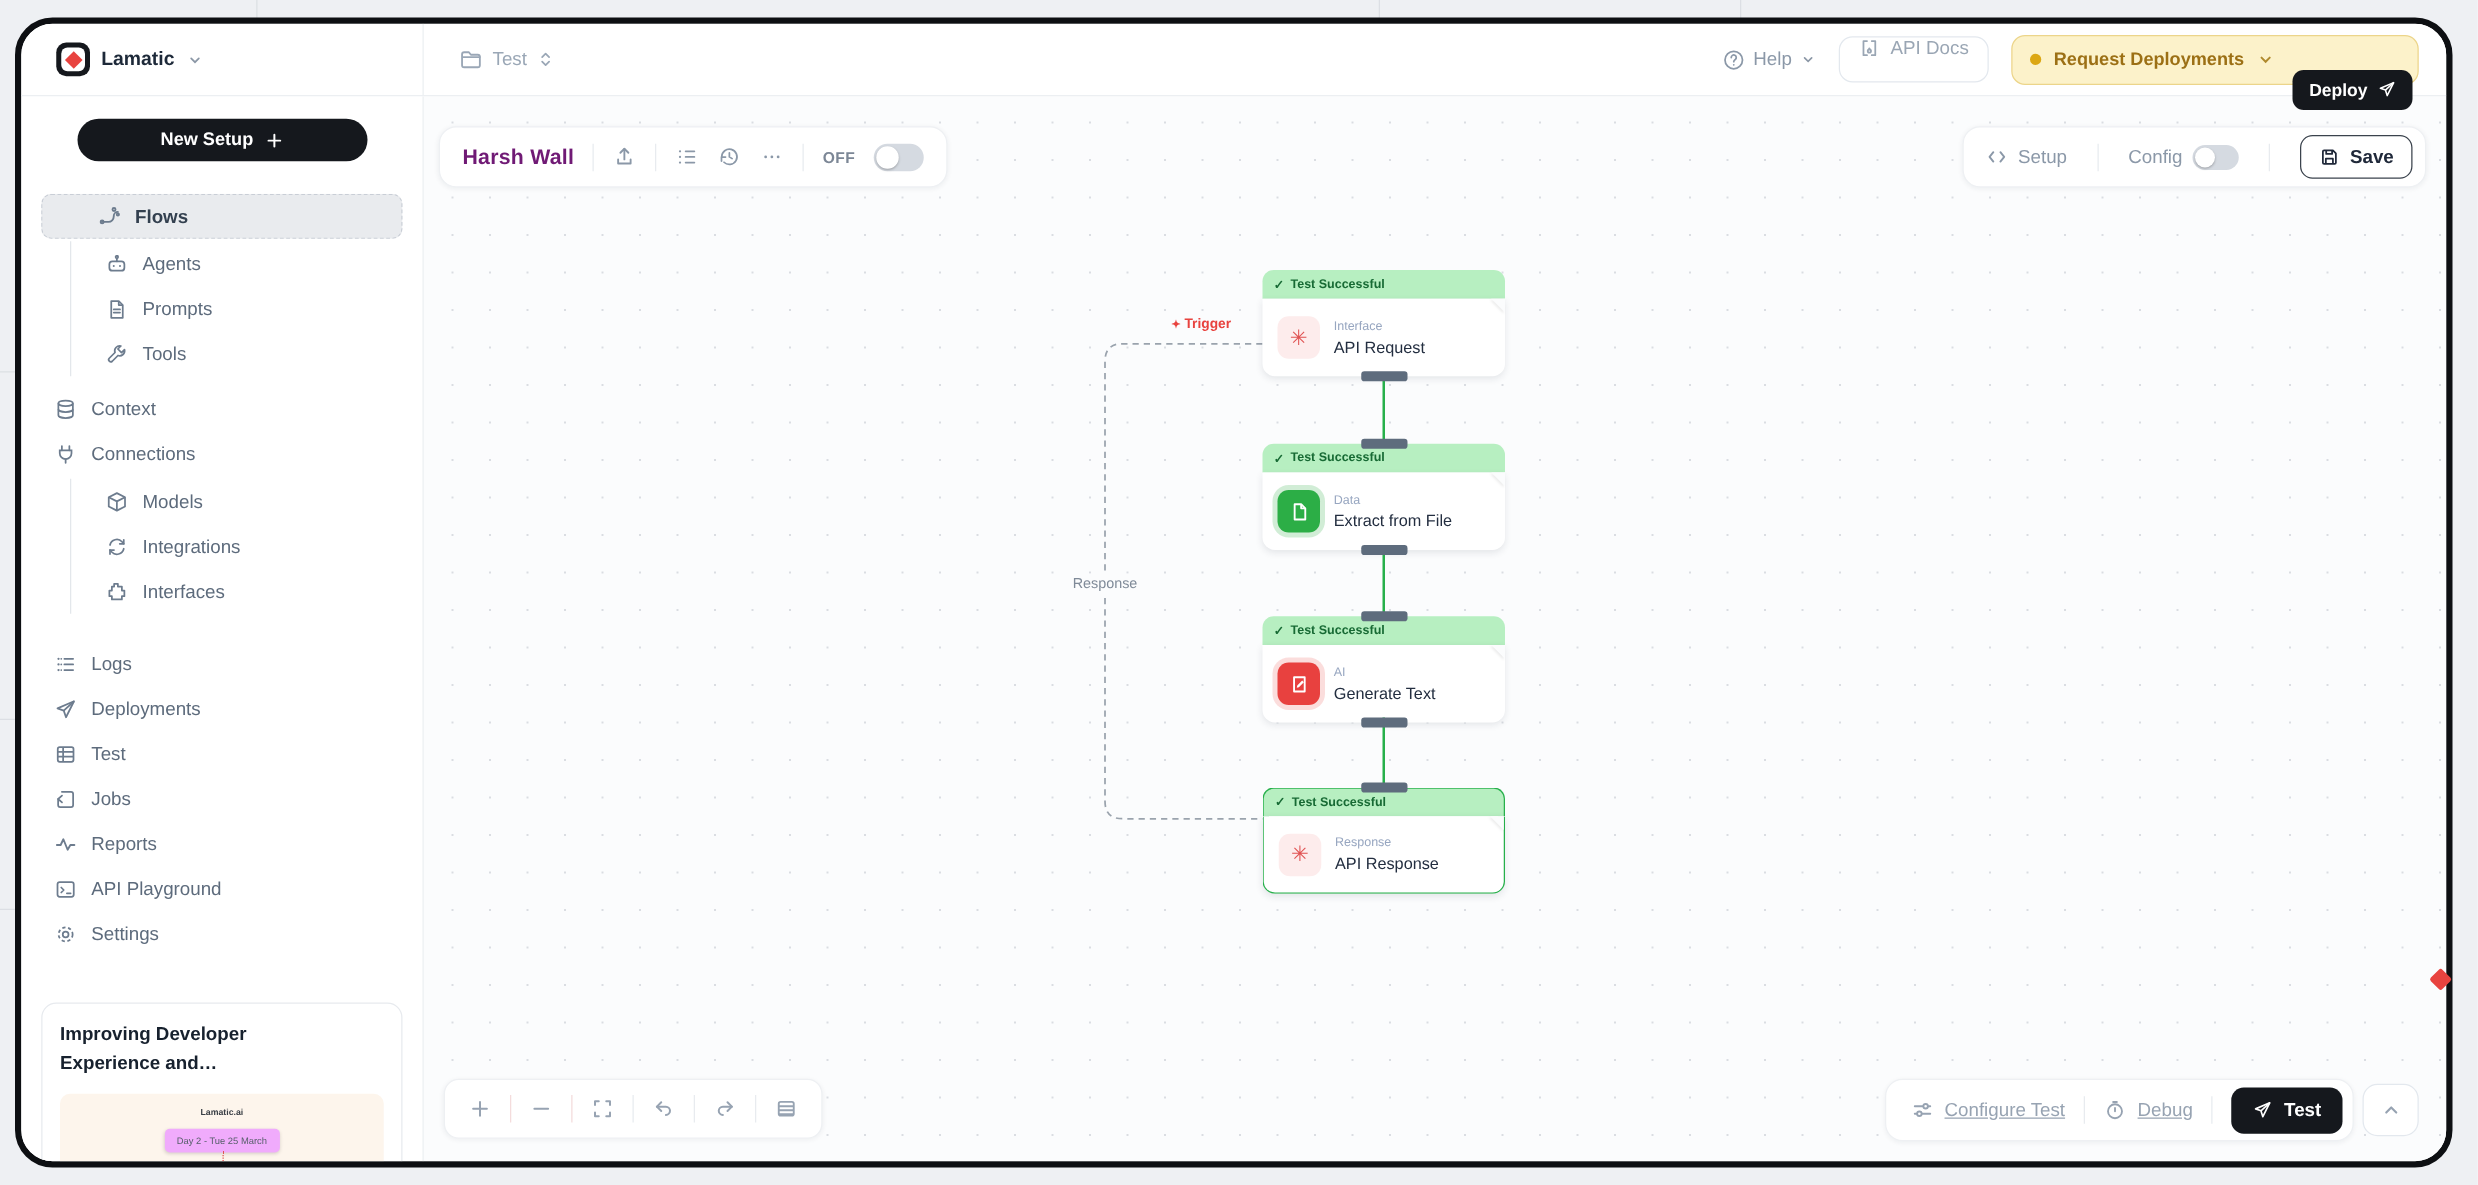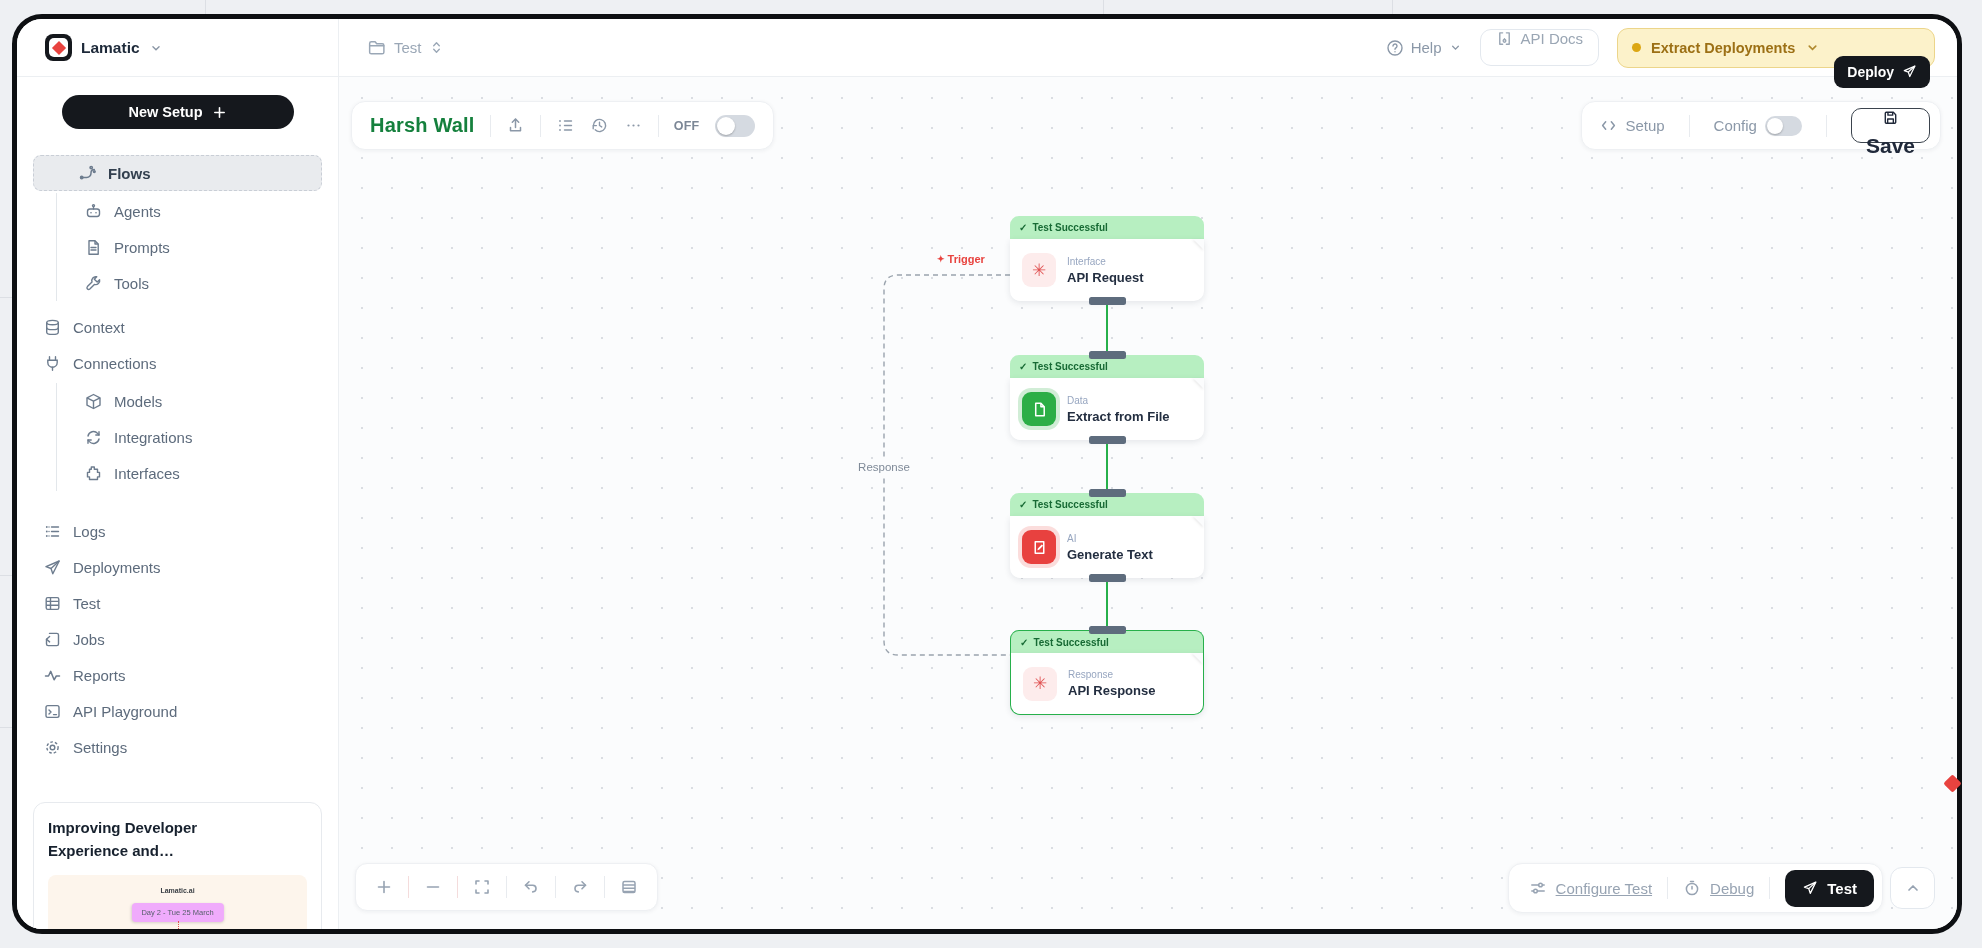--- a/index.html
+++ b/index.html
@@ -57,34 +57,34 @@
                 box-shadow:0 1px 3px rgba(0,0,0,.15); font-size:7.5px; color:#555e69; padding:5px 10px; white-space:nowrap; }
   .promo-redline { position:absolute; top:46px; left:50%; width:1px; height:22px; border-left:1px dotted #e05252; }
 
   
   .canvas { position:absolute; left:322px; top:58px; right:0; bottom:0; background:#fbfcfd;
             background-image:radial-gradient(#dadde2 1.1px, transparent 1.1px); background-size:30px 30px;
             background-position:8px 6px; overflow:hidden; }
   .panel { position:absolute; background:#fff; border:1px solid #eef0f3; border-radius:14px;
            box-shadow:0 1px 4px rgba(20,30,45,.06); display:flex; align-items:center; }
   .flow-header { left:12px; top:24px; height:49px; padding:0 18px; gap:15px; }
-  .flow-title { font-size:20px; font-weight:700; color:#15803d; letter-spacing:.2px; }
+  .flow-title { font-size:17px; font-weight:700; color:#701a75; letter-spacing:.2px; }
   .vdiv { width:1px; height:22px; background:#e8ebef; }
   .vdiv.pink { background:#f4dcdc; }
   .tool-ic { width:19px; height:19px; color:#8b98a8; display:flex; }
   .off-label { font-size:12.5px; font-weight:700; color:#7c8796; letter-spacing:.3px; }
   .toggle { width:40px; height:22px; border-radius:11px; background:#d5dae1; position:relative; }
   .toggle::after { content:''; position:absolute; left:2px; top:2px; width:18px; height:18px; border-radius:50%;
                    background:#fff; box-shadow:0 1px 2px rgba(0,0,0,.25); }
   .toggle.sm { width:37px; height:20px; }
   .toggle.sm::after { width:16px; height:16px; }
   .setup-panel { right:16px; top:24px; height:49px; padding:0 10px 0 18px; gap:24px; }
   .panel-label { font-size:15px; color:#8b98a8; display:flex; align-items:center; gap:8px; }
   .btn-save { display:flex; align-items:center; gap:8px; height:35px; padding:0 14px; background:#fff;
-              border:1.5px solid #3b434d; border-radius:10px; font-size:21px; font-weight:700; color:#20293a;flex-direction:column; }
+              border:1.5px solid #3b434d; border-radius:10px; font-size:15px; font-weight:700; color:#20293a; }
   .zoombar { left:16px; bottom:18px; height:48px; padding:0 8px; gap:4px; border-radius:12px; }
   .zoombar .tool-btn { width:40px; height:40px; display:flex; align-items:center; justify-content:center; color:#97a3b2; }
   .runbar { right:74px; bottom:16px; height:50px; padding:0 8px 0 20px; gap:15px; }
   .run-label { font-size:15px; color:#97a3b2; display:flex; align-items:center; gap:9px;text-decoration:underline; }
   .btn-test { display:flex; align-items:center; gap:9px; height:37px; padding:0 17px; background:#15181d;
               border-radius:10px; color:#fff; font-size:15px; font-weight:700; }
   .btn-expand { position:absolute; right:22px; bottom:20px; width:45px; height:42px; background:#fff;
                 border:1px solid #e3e8ee; border-radius:12px; display:flex; align-items:center; justify-content:center; color:#97a3b2; }
 
   
@@ -96,21 +96,21 @@
   .node-card::after { content:''; position:absolute; top:0; right:0; border-style:solid;
                       border-width:0 11px 11px 0; border-color:#fbfcfd #fbfcfd transparent transparent;
                       filter:drop-shadow(-1px 1px 1px rgba(0,0,0,.08)); }
   .node.selected .node-banner { border:1.5px solid #27b04b; border-bottom:none; }
   .node.selected .node-card { border:1.5px solid #27b04b; border-top:none; }
   .node-ic { width:34px; height:34px; border-radius:9px; display:flex; align-items:center; justify-content:center; flex:0 0 34px; }
   .ic-pink { background:#fdecec; color:#e05252; font-size:17px; }
   .ic-green { background:#2cae46; box-shadow:0 0 0 4px rgba(44,174,70,.22); color:#fff; }
   .ic-red { background:#e8413f; box-shadow:0 0 0 4px rgba(232,65,63,.18); color:#fff; }
   .node-cat { font-size:10px; color:#97a6c0; margin-bottom:3px; }
-  .node-title { font-size:13px; font-weight:700; color:#232e40; }
+  .node-title { font-size:13px; font-weight:400; color:#232e40; }
   .handle { position:absolute; width:37px; height:8px; border-radius:2.5px; background:#5e6c7d; left:79px; z-index:3; }
   .edge { position:absolute; width:2px; background:#27b04b; left:96px; z-index:2; }
   .edge-label-trigger { position:absolute; font-size:11px; font-weight:600; color:#e8433f; display:flex; gap:3px; align-items:center; }
   .edge-label-response { position:absolute; font-size:11.5px; color:#7f8a98; background:#fbfcfd; padding:2px 5px; transform:translateX(-50%); }
   .red-diamond { position:absolute; left:1946px; top:777px; width:13px; height:13px; background:#e8433f;
                  transform:rotate(45deg); z-index:50; border-radius:2px; }
   svg { display:block; }
 </style>
 </head>
 <body>
@@ -176,21 +176,21 @@
               <path d="M11 3h3v12h-3"></path>
               <circle cx="9" cy="11.5" r="1.4"></circle>
               <path d="M9 9.2v.9"></path>
             </svg>
         </span>
         <span>API Docs</span>
       </button>
 
       <div class="pending-pill">
         <span class="pending-dot"></span>
-        <span class="pending-text">Extract Deployments</span>
+        <span class="pending-text">Request Deployments</span>
         <span style="color:#b08a2e">
           <svg width="15" height="15" viewBox="0 0 16 16" fill="none" stroke="currentColor" stroke-width="1.7" stroke-linecap="round">
               <path d="M4.5 6.5 8 10l3.5-3.5"></path>
             </svg>
         </span>
         <button class="btn-deploy" style="border:none;cursor:pointer">
           <span>Deploy</span>
           <span>
             <svg width="15" height="15" viewBox="0 0 18 18" fill="none" stroke="currentColor" stroke-width="1.5" stroke-linejoin="round">
                 <path d="M15.5 2.5 2.8 8l4.8 1.7L9.3 15l6.2-12.5z"></path>

